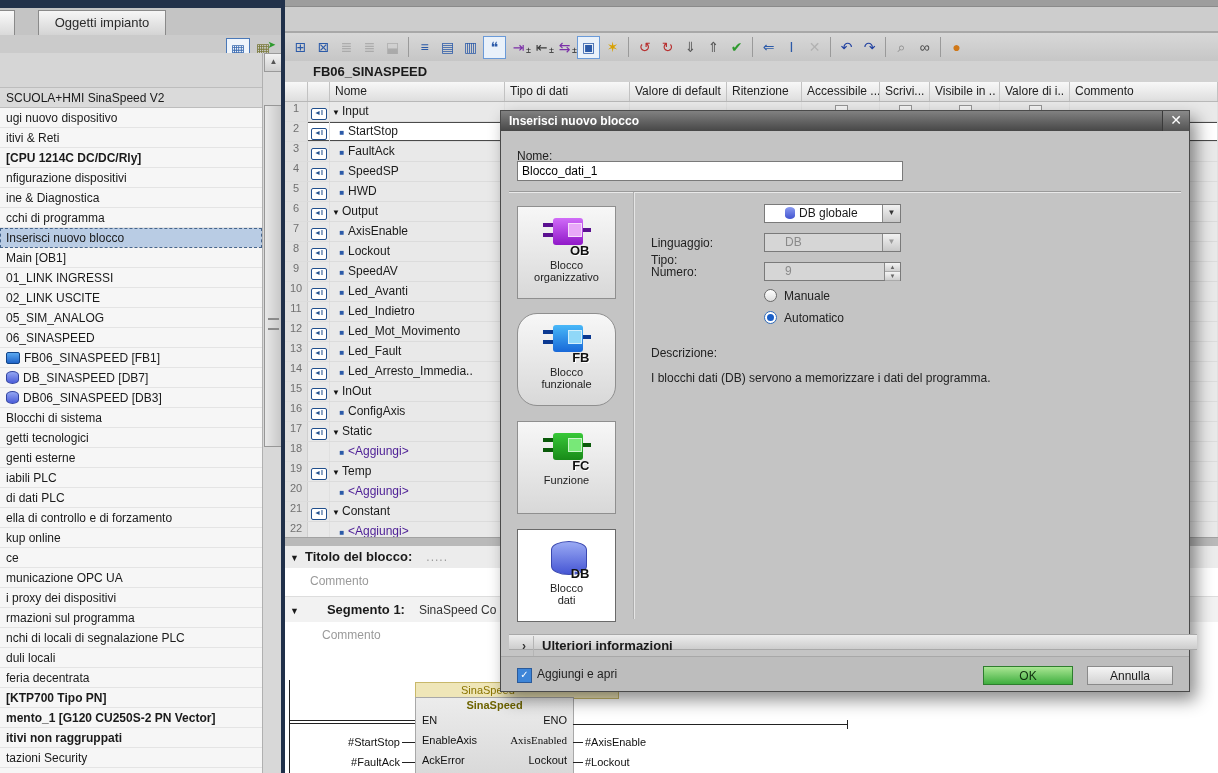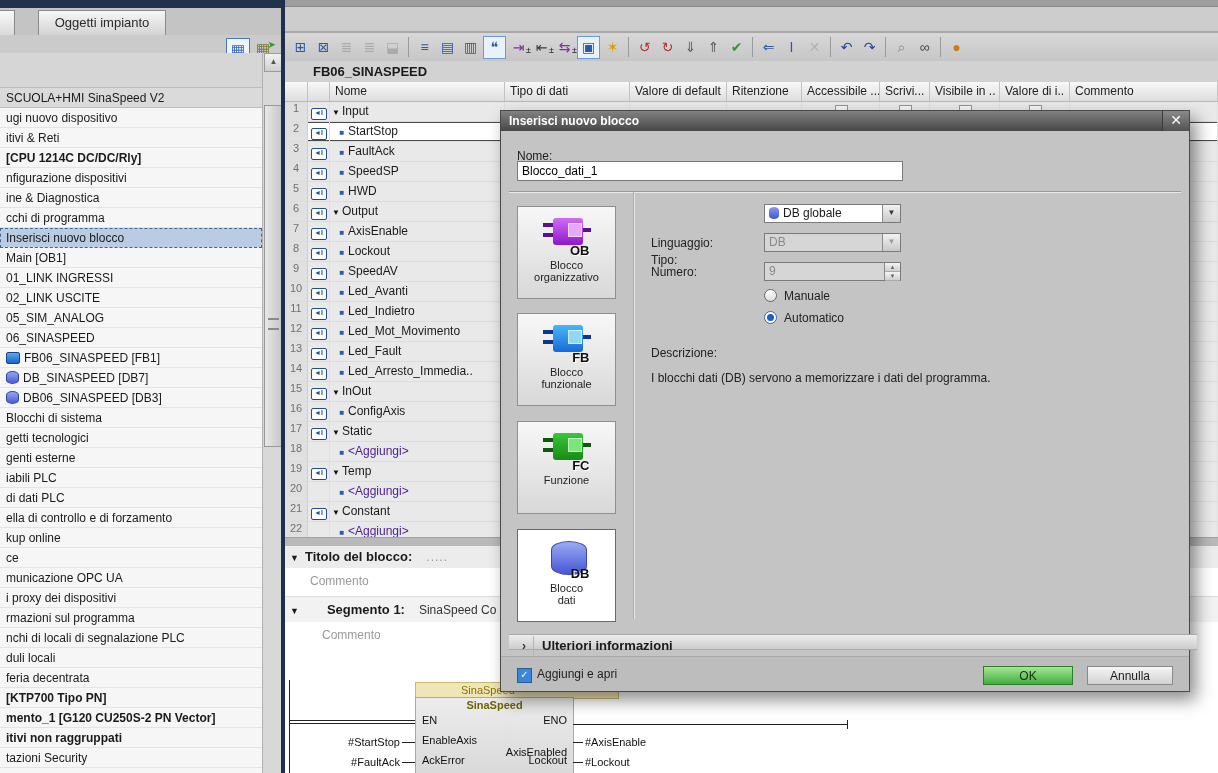--- a/index.html
+++ b/index.html
@@ -98,21 +98,21 @@
            border:1px solid #8f8f8f;text-align:center;font-size:11px;color:#222;}
   .blk-btn.sel{background:#ffffff;border-color:#6a6a6a;}
   .blk-ico{width:48px;height:40px;position:relative;margin:9px auto 3px;}
   .bi-body{position:absolute;left:10px;top:2px;width:30px;height:27px;border-radius:3px;}
   .bi-pin{position:absolute;width:11px;height:4px;}
   .bi-sq{position:absolute;right:9px;top:7px;width:12px;height:12px;border:1px solid rgba(255,255,255,.6);}
   .bi-tag{position:absolute;right:1px;bottom:-2px;font-size:13px;font-weight:bold;color:#101010;
           text-shadow:1px 1px 0 #fff;}
   .bi-cyl{position:absolute;left:8px;top:2px;width:34px;height:32px;background:linear-gradient(#9aaaf4,#4656d4);border-radius:50%/26%;border:1px solid #3a48b0;}
   .fld-label{position:absolute;left:150px;color:#222;}
-  .fld{position:absolute;left:263px;width:137px;height:19px;background:#fff;border:1px solid #7a7a7a;box-sizing:border-box;line-height:17px;padding-left:4px;}
+  .fld{position:absolute;left:263px;width:137px;height:19px;background:#fff;border:1px solid #7a7a7a;box-sizing:border-box;line-height:17px;padding-left:20px;}
   .fld.dis{background:#d6d6d6;color:#8a8a8a;}
   .dd-btn{position:absolute;right:0;top:0;width:17px;height:17px;background:linear-gradient(#f2f2f2,#c8c8c8);
           border-left:1px solid #8a8a8a;text-align:center;font-size:8px;line-height:16px;color:#333;}
   .dd-btn.dis{color:#9a9a9a;}
   .spin{position:absolute;right:0;top:0;width:15px;height:17px;border-left:1px solid #8a8a8a;font-size:6px;color:#666;}
   .spin div{height:8px;background:linear-gradient(#f4f4f4,#cfcfcf);text-align:center;line-height:8px;border-bottom:1px solid #aaa;}
   .mini-db{display:inline-block;width:10px;height:12px;background:linear-gradient(#8a9af0,#4254d0);border-radius:50%/28%;vertical-align:-2px;margin-right:4px;}
   .radio{position:absolute;left:263px;width:13px;height:13px;border-radius:50%;border:1px solid #6a6a6a;background:linear-gradient(#fff,#ddd);box-sizing:border-box;}
   .radio.on{border-color:#2f6ab8;background:#fff;}
   .radio.on::after{content:"";position:absolute;left:2px;top:2px;width:7px;height:7px;border-radius:50%;background:#1a5fc8;}
@@ -628,21 +628,21 @@
     <div id="canvas">
       <div class="wire" style="left:4px;top:30px;width:1px;height:93px;"></div>
       <div class="wire" style="left:4px;top:70px;width:126px;height:1px;"></div>
       <div class="wire" style="left:4px;top:73px;width:126px;height:1px;"></div>
       <div id="fbd-inst">SinaSpeed</div>
       <div id="fbd-block">
         <div id="fbd-type">SinaSpeed</div>
         <div class="pinl" style="top:16px;">EN</div>
         <div class="pinr" style="top:16px;">ENO</div>
         <div class="pinl" style="top:36px;">EnableAxis</div>
-        <div class="pinr" style="top:48px;">AxisEnabled</div>
+        <div class="pinr" style="top:36px;font-family:Liberation Serif, serif;">AxisEnabled</div>
         <div class="pinl" style="top:56px;">AckError</div>
         <div class="pinr" style="top:56px;">Lockout</div>
       </div>
       <div class="opl" style="left:30px;top:86px;">#StartStop</div>
       <div class="opl" style="left:30px;top:106px;">#FaultAck</div>
       <div class="wire" style="left:117px;top:92px;width:13px;height:1px;"></div>
       <div class="wire" style="left:117px;top:112px;width:13px;height:1px;"></div>
       <div class="wire" style="left:288px;top:74px;width:275px;height:1px;"></div>
       <div class="wire" style="left:562px;top:70px;width:1px;height:9px;"></div>
       <div class="wire" style="left:288px;top:92px;width:10px;height:1px;"></div>
@@ -666,21 +666,21 @@
       <div class="blk-ico">
         <div class="bi-pin" style="left:0;top:7px;background:#5a1090;"></div>
         <div class="bi-pin" style="left:0;top:17px;background:#5a1090;"></div>
         <div class="bi-pin" style="right:0;top:12px;background:#5a1090;"></div>
         <div class="bi-body" style="background:linear-gradient(#d06cf8,#9018c8);"></div>
         <div class="bi-sq" style="background:#e8a8f8;"></div>
         <div class="bi-tag">OB</div>
       </div>
       <div><span>Blocco</span><br><span>organizzativo</span></div>
     </div>
-    <div class="blk-btn" style="top:202px;">
+    <div class="blk-btn" style="top:202px;border-radius:20px;">
       <div class="blk-ico">
         <div class="bi-pin" style="left:0;top:7px;background:#0a3890;"></div>
         <div class="bi-pin" style="left:0;top:17px;background:#0a3890;"></div>
         <div class="bi-pin" style="right:0;top:12px;background:#0a3890;"></div>
         <div class="bi-body" style="background:linear-gradient(#48b8f8,#1868d8);"></div>
         <div class="bi-sq" style="background:#90d8f8;"></div>
         <div class="bi-tag">FB</div>
       </div>
       <div><span>Blocco</span><br><span>funzionale</span></div>
     </div>

